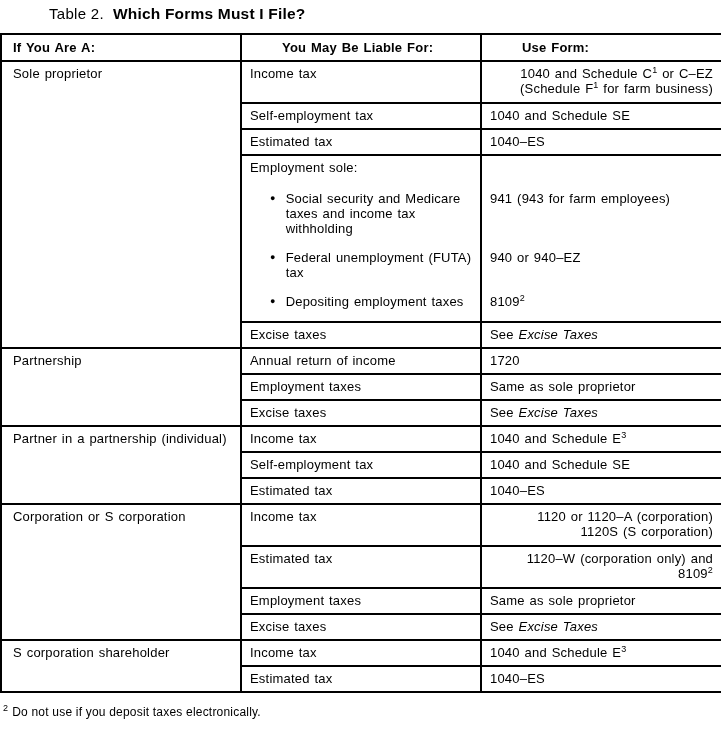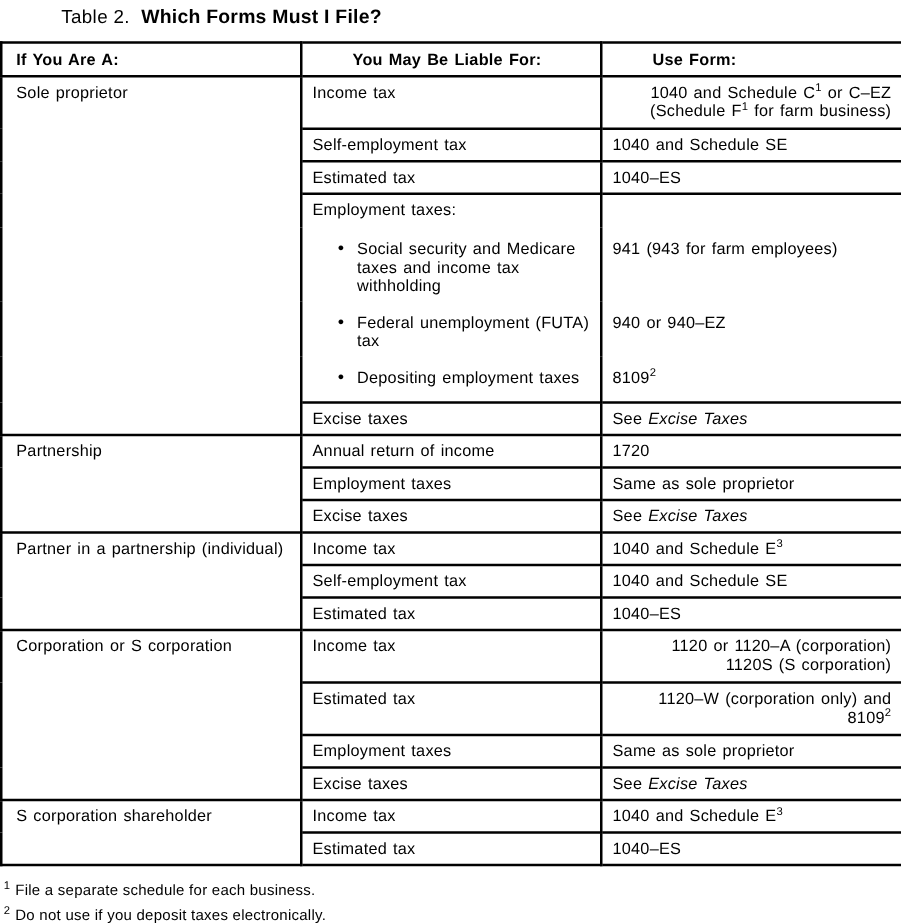--- a/index.html
+++ b/index.html
@@ -125,21 +125,21 @@
       </tr>
       <tr>
         <td class="liable">Self-employment tax</td>
         <td class="form"><span>1040 and Schedule SE</span></td>
       </tr>
       <tr>
         <td class="liable">Estimated tax</td>
         <td class="form"><span>1040–ES</span></td>
       </tr>
       <tr>
-        <td class="liable emp-label">Employment taxes:</td>
+        <td class="liable emp-label">Employment sole:</td>
         <td class="form"></td>
       </tr>
       <tr class="sub bullet-row">
         <td class="liable">
           <div class="bullet-wrap">
             <span class="bullet">●</span>
             <span class="bullet-text">Social security and Medicare taxes and income tax withholding</span>
           </div>
         </td>
         <td class="form"><span>941 (943 for farm employees)</span></td>
@@ -220,21 +220,18 @@
       </tr>
       <tr>
         <td class="liable">Estimated tax</td>
         <td class="form"><span>1040–ES</span></td>
       </tr>
     </tbody>
   </table>
 
   <div class="footnotes">
     <div class="footnote">
-      <sup>1</sup><span>File a separate schedule for each business.</span>
-    </div>
-    <div class="footnote">
       <sup>2</sup><span>Do not use if you deposit taxes electronically.</span>
     </div>
 
   </div>
 
 </div>
 
 </body></html>

